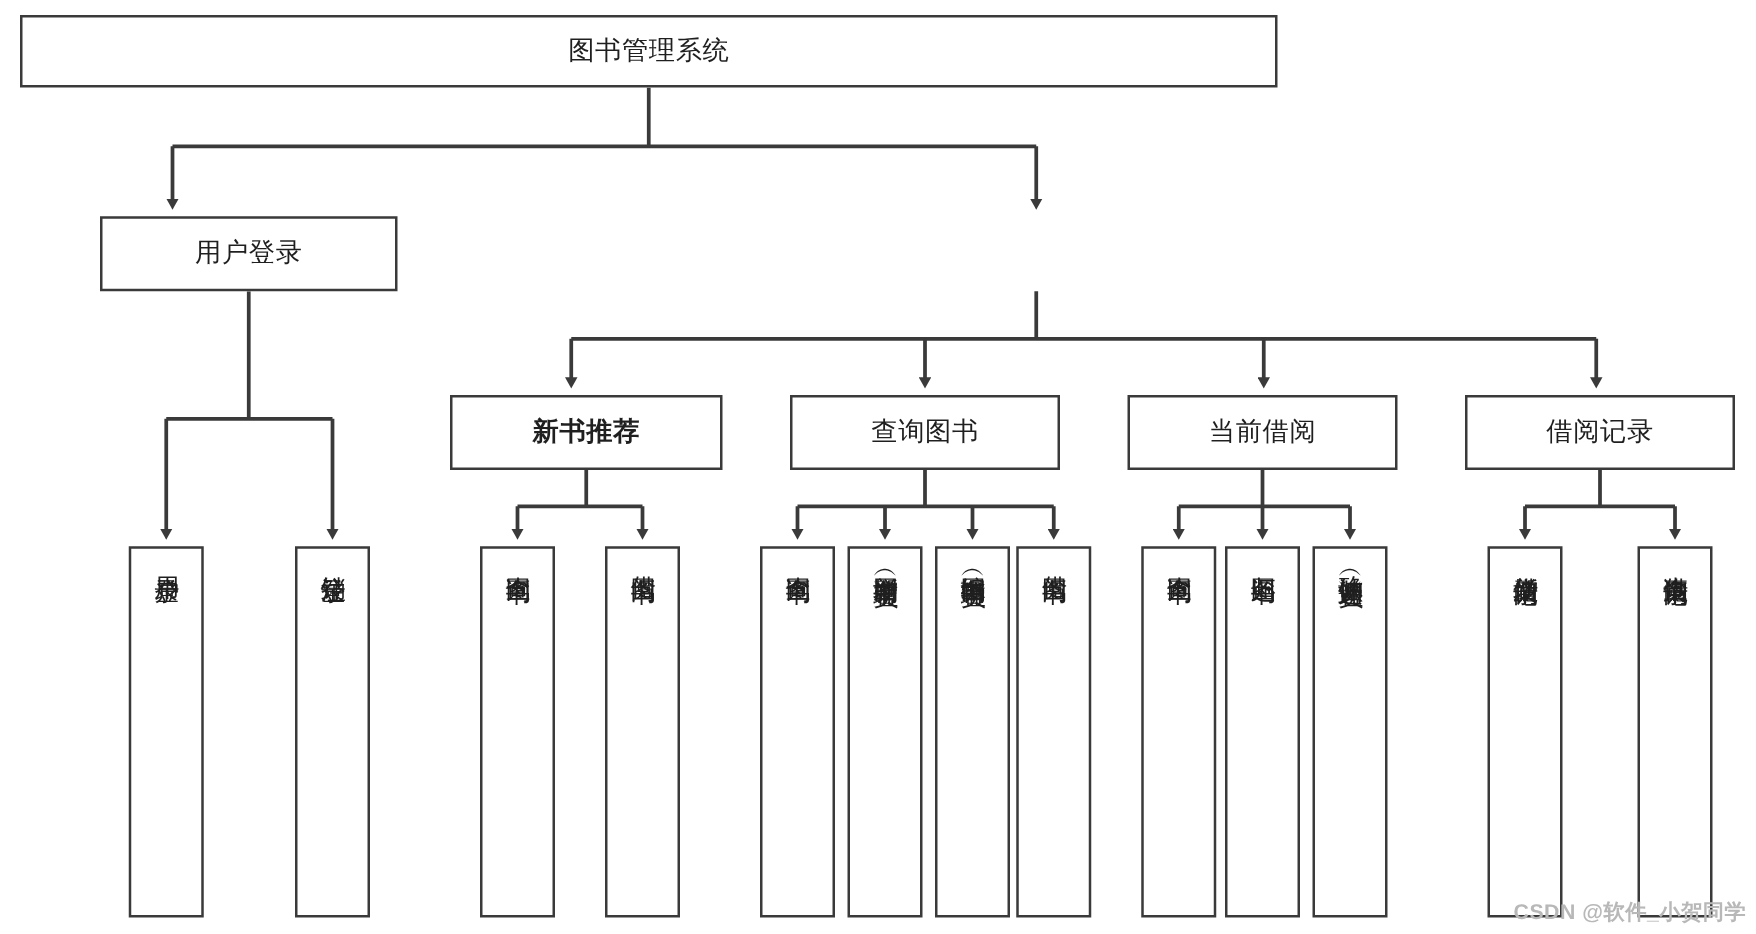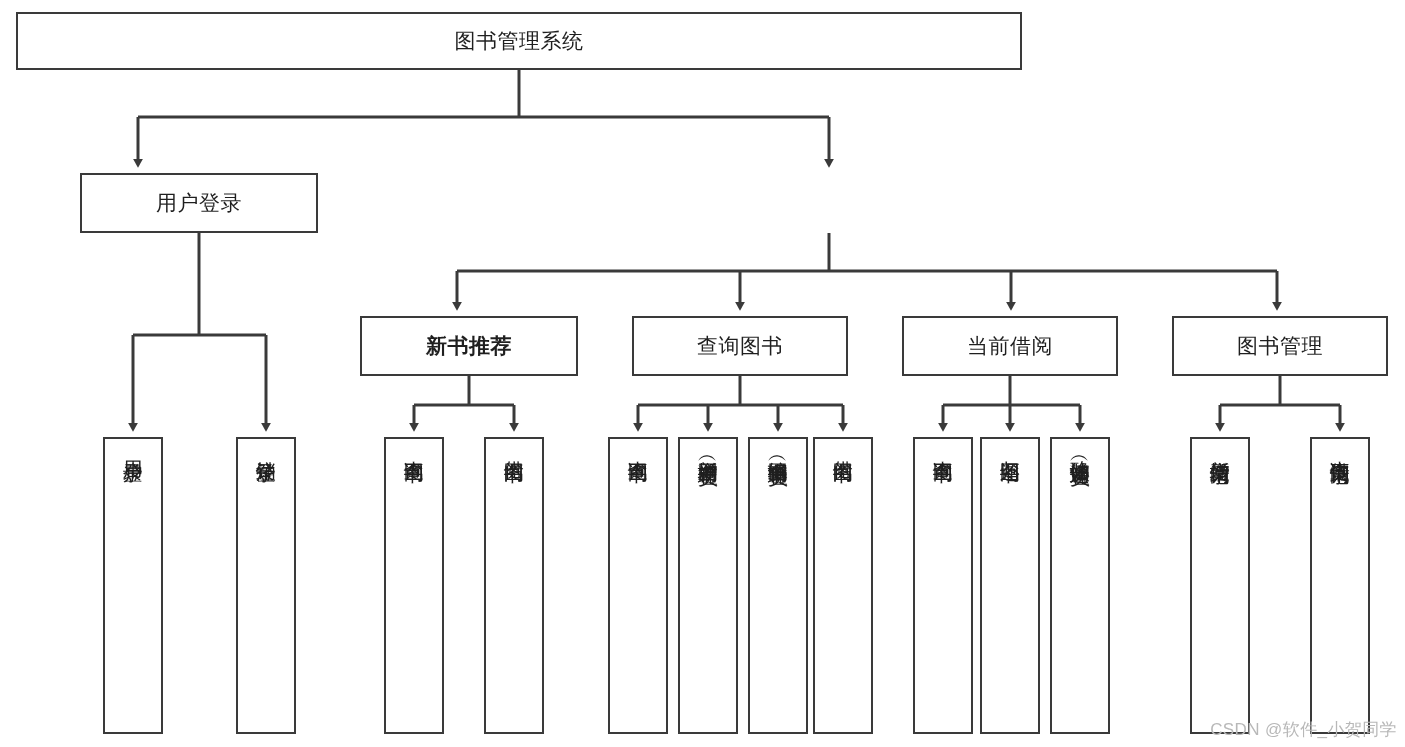--- a/index.html
+++ b/index.html
@@ -61,20 +61,21 @@
   }
   .watermark {
     position: absolute;
     right: 8px;
     bottom: 6px;
     font-size: 17px;
     color: #b8b8b8;
     letter-spacing: 0.4px;
     z-index: 3;
     white-space: nowrap;
+    font-weight: bold;
   }
 </style>
 </head>
 <body>
 
 <div id="canvas">
 
   <svg id="edges" viewBox="0 0 1405 747" xmlns="http://www.w3.org/2000/svg">
     <defs>
       <marker id="arrow" markerWidth="9" markerHeight="10" refX="1.2" refY="5" orient="auto" markerUnits="userSpaceOnUse">
@@ -143,21 +144,21 @@
 
   <div class="node" style="left:632px; top:316px; width:216px; height:60px;">
     <span class="label">查询图书</span>
   </div>
 
   <div class="node" style="left:902px; top:316px; width:216px; height:60px;">
     <span class="label">当前借阅</span>
   </div>
 
   <div class="node" style="left:1172px; top:316px; width:216px; height:60px;">
-    <span class="label">图书管理</span>
+    <span class="label">借阅记录</span>
   </div>
 
   <div class="node leaf" style="left:103px; top:437px; width:60px; height:297px;">
     <span class="label">用户登录</span>
   </div>
 
   <div class="node leaf" style="left:236px; top:437px; width:60px; height:297px;">
     <span class="label">注销登录</span>
   </div>
 

